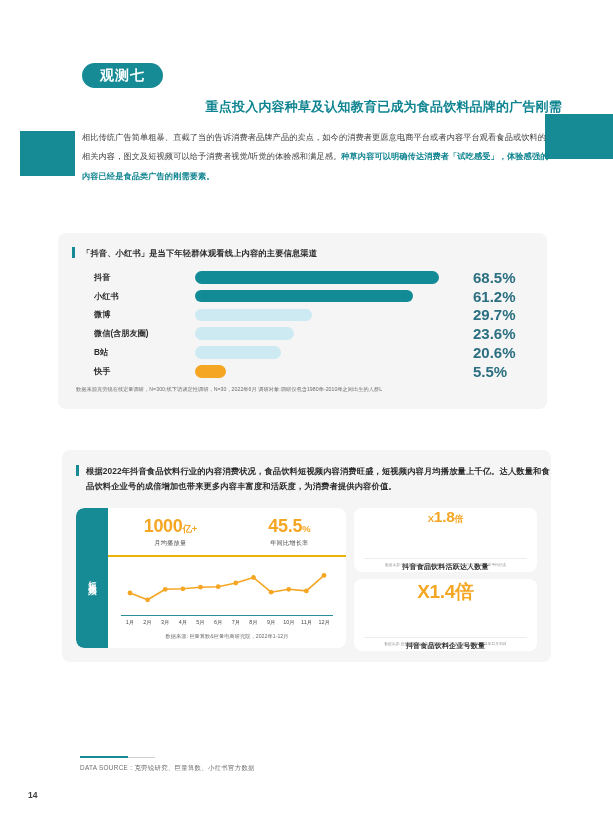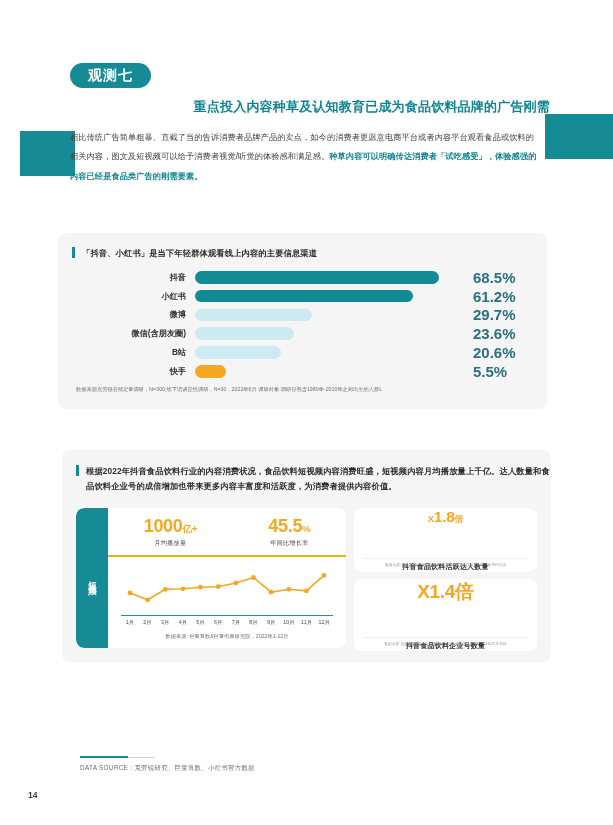--- a/index.html
+++ b/index.html
@@ -30,21 +30,21 @@
     right: 0px;
     top: 114px;
     width: 68px;
     height: 45px;
     background: #178b95;
   }
 
   
   .header {
     position: absolute;
-    left: 70px;
+    left: 82px;
     top: 63px;
     width: 480px;
     z-index: 5;
   }
   .pill {
     display: inline-block;
     background: #178b95;
     color: #ffffff;
     font-size: 14px;
     font-weight: bold;
@@ -112,21 +112,21 @@
     padding-left: 36px;
   }
   .bar-row {
     display: flex;
     align-items: center;
     height: 15.5px;
     margin-bottom: 3.3px;
   }
   .bar-label {
     width: 92px;
-    text-align: right;
+    text-align: left;
     padding-right: 9px;
     font-size: 8.2px;
     color: #2d2d2d;
     font-weight: bold;
     white-space: nowrap;
   }
   .bar-track {
     width: 260px;
     position: relative;
     height: 12.5px;

